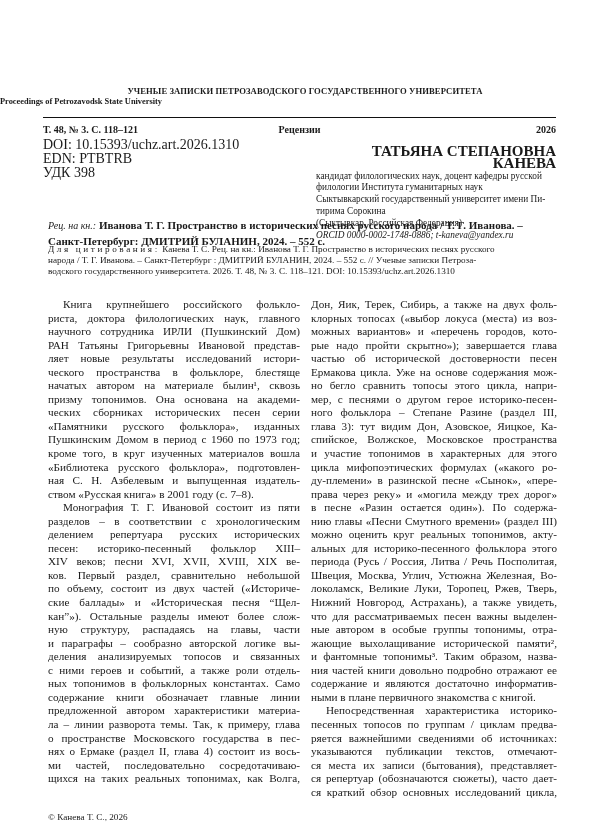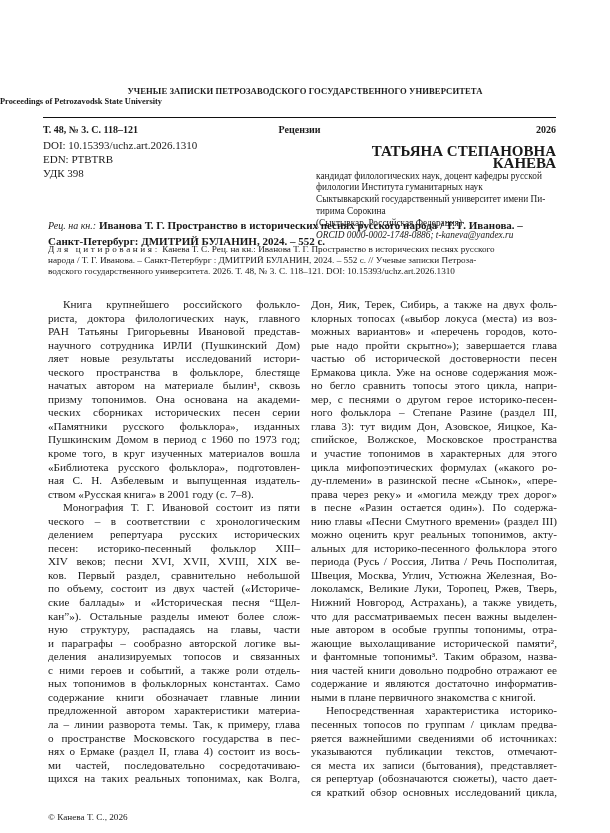--- a/index.html
+++ b/index.html
@@ -8,21 +8,21 @@
   .abs { position: absolute; }
   .journal-title { left: 0; width: 610px; top: 86px; text-align: center;
                    font-weight: bold; font-size: 8.6px; letter-spacing: 0.1px; }
   .journal-sub { left: 0; width: 610px; top: 97px; 
                  font-weight: bold; font-size: 8.4px; }
   .rule { left: 43px; width: 513px; top: 117px; height: 0; border-top: 1.2px solid #111; }
   .meta-row { left: 43px; width: 513px; top: 124px; font-size: 10px; font-weight: bold; height: 14px; }
   .meta-row .left { position: absolute; left: 0; }
   .meta-row .center { position: absolute; left: 0; width: 100%; text-align: center; }
   .meta-row .right { position: absolute; right: 0; }
-  .ids { left: 43px; top: 138px; font-size: 11px; line-height: 14px; }
+  .ids { left: 43px; top: 138px; font-size: 14px; line-height: 14px; }
   .author-block { left: 316px; top: 146px; width: 240px; font-size: 9.3px; line-height: 11.8px; }
   .author-name { text-align: right; font-weight: bold; font-size: 15px; margin-bottom: 1px; }
   .author-line { white-space: nowrap; }
   .ital { font-style: italic; }
   .review-of { left: 48px; top: 218px; width: 510px; font-size: 11px; line-height: 14.5px; }
   .review-of .label { font-style: italic; font-weight: normal; font-size: 10px; }
   .review-of .book { font-weight: bold; }
   .citation { left: 48px; top: 244px; width: 512px; font-size: 9.2px; line-height: 10.8px; text-align: justify; }
   .citation .label { letter-spacing: 2.6px; }
   .col { top: 298px; width: 252px; font-size: 11.2px; line-height: 13.55px; text-align: justify; }
@@ -71,35 +71,35 @@
 <div class="abs citation">
   <span class="label">Для цитирования:</span>
   <span>Канева Т. С. Рец. на кн.: Иванова Т. Г. Пространство в исторических песнях русского</span><br>
   <span>народа / Т. Г. Иванова. – Санкт-Петербург : ДМИТРИЙ БУЛАНИН, 2024. – 552 с. // Ученые записки Петроза-</span><br>
   <span>водского государственного университета. 2026. Т. 48, № 3. С. 118–121. DOI: 10.15393/uchz.art.2026.1310</span>
 </div>
 
 <div class="abs col col-left" id="colLeft">
     <span class="line indent">Книга крупнейшего российского фолькло-</span>
     <span class="line">риста, доктора филологических наук, главного</span>
+    <span class="line">научного сотрудника ИРЛИ (Пушкинский Дом)</span>
     <span class="line">РАН Татьяны Григорьевны Ивановой представ-</span>
-    <span class="line">научного сотрудника ИРЛИ (Пушкинский Дом)</span>
     <span class="line">ляет новые результаты исследований истори-</span>
     <span class="line">ческого пространства в фольклоре, блестяще</span>
     <span class="line">начатых автором на материале былин¹, сквозь</span>
     <span class="line">призму топонимов. Она основана на академи-</span>
     <span class="line">ческих сборниках исторических песен серии</span>
     <span class="line">«Памятники русского фольклора», изданных</span>
     <span class="line">Пушкинским Домом в период с 1960 по 1973 год;</span>
     <span class="line">кроме того, в круг изученных материалов вошла</span>
     <span class="line">«Библиотека русского фольклора», подготовлен-</span>
     <span class="line">ная С. Н. Азбелевым и выпущенная издатель-</span>
     <span class="line last">ством «Русская книга» в 2001 году (с. 7–8).</span>
     <span class="line indent">Монография Т. Г. Ивановой состоит из пяти</span>
-    <span class="line">ческого – в соответствии с хронологическим</span>
+    <span class="line">разделов – в соответствии с хронологическим</span>
     <span class="line">делением репертуара русских исторических</span>
     <span class="line">песен: историко-песенный фольклор XIII–</span>
     <span class="line">XIV веков; песни XVI, XVII, XVIII, XIX ве-</span>
     <span class="line">ков. Первый раздел, сравнительно небольшой</span>
     <span class="line">по объему, состоит из двух частей («Историче-</span>
     <span class="line">ские баллады» и «Историческая песня “Щел-</span>
     <span class="line">кан”»). Остальные разделы имеют более слож-</span>
     <span class="line">ную структуру, распадаясь на главы, части</span>
     <span class="line">и параграфы – сообразно авторской логике вы-</span>
     <span class="line">деления анализируемых топосов и связанных</span>

